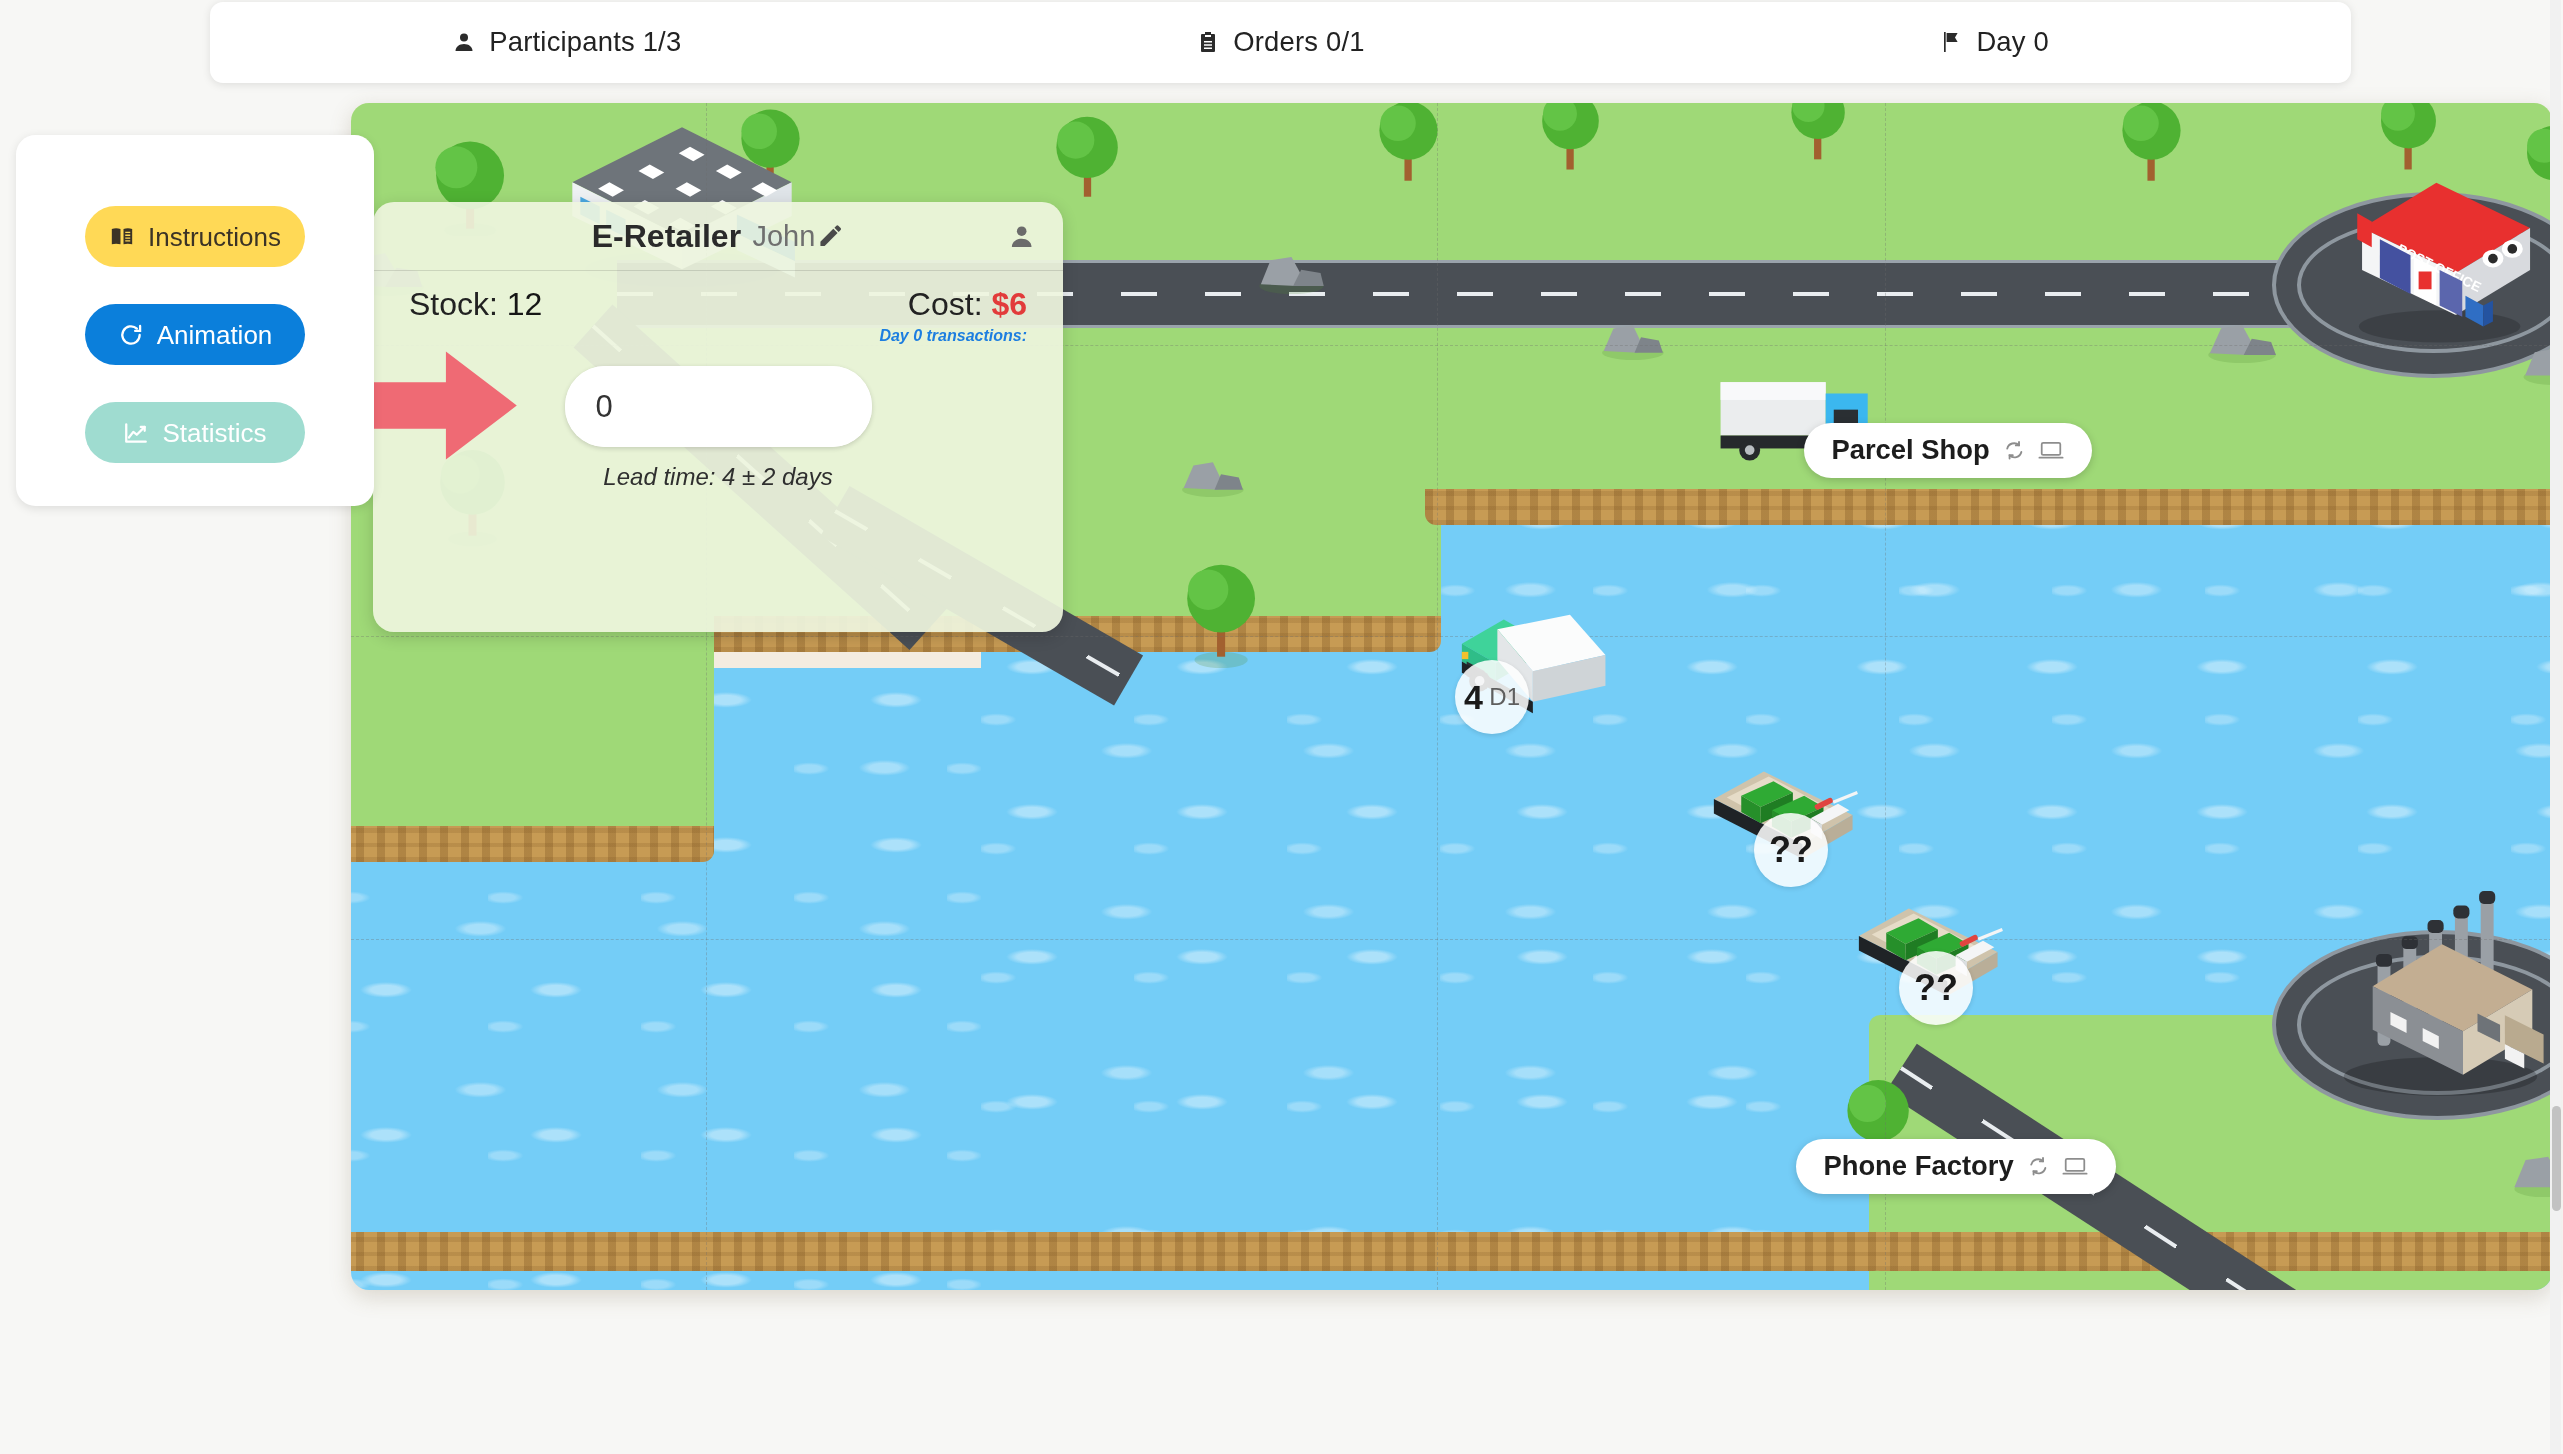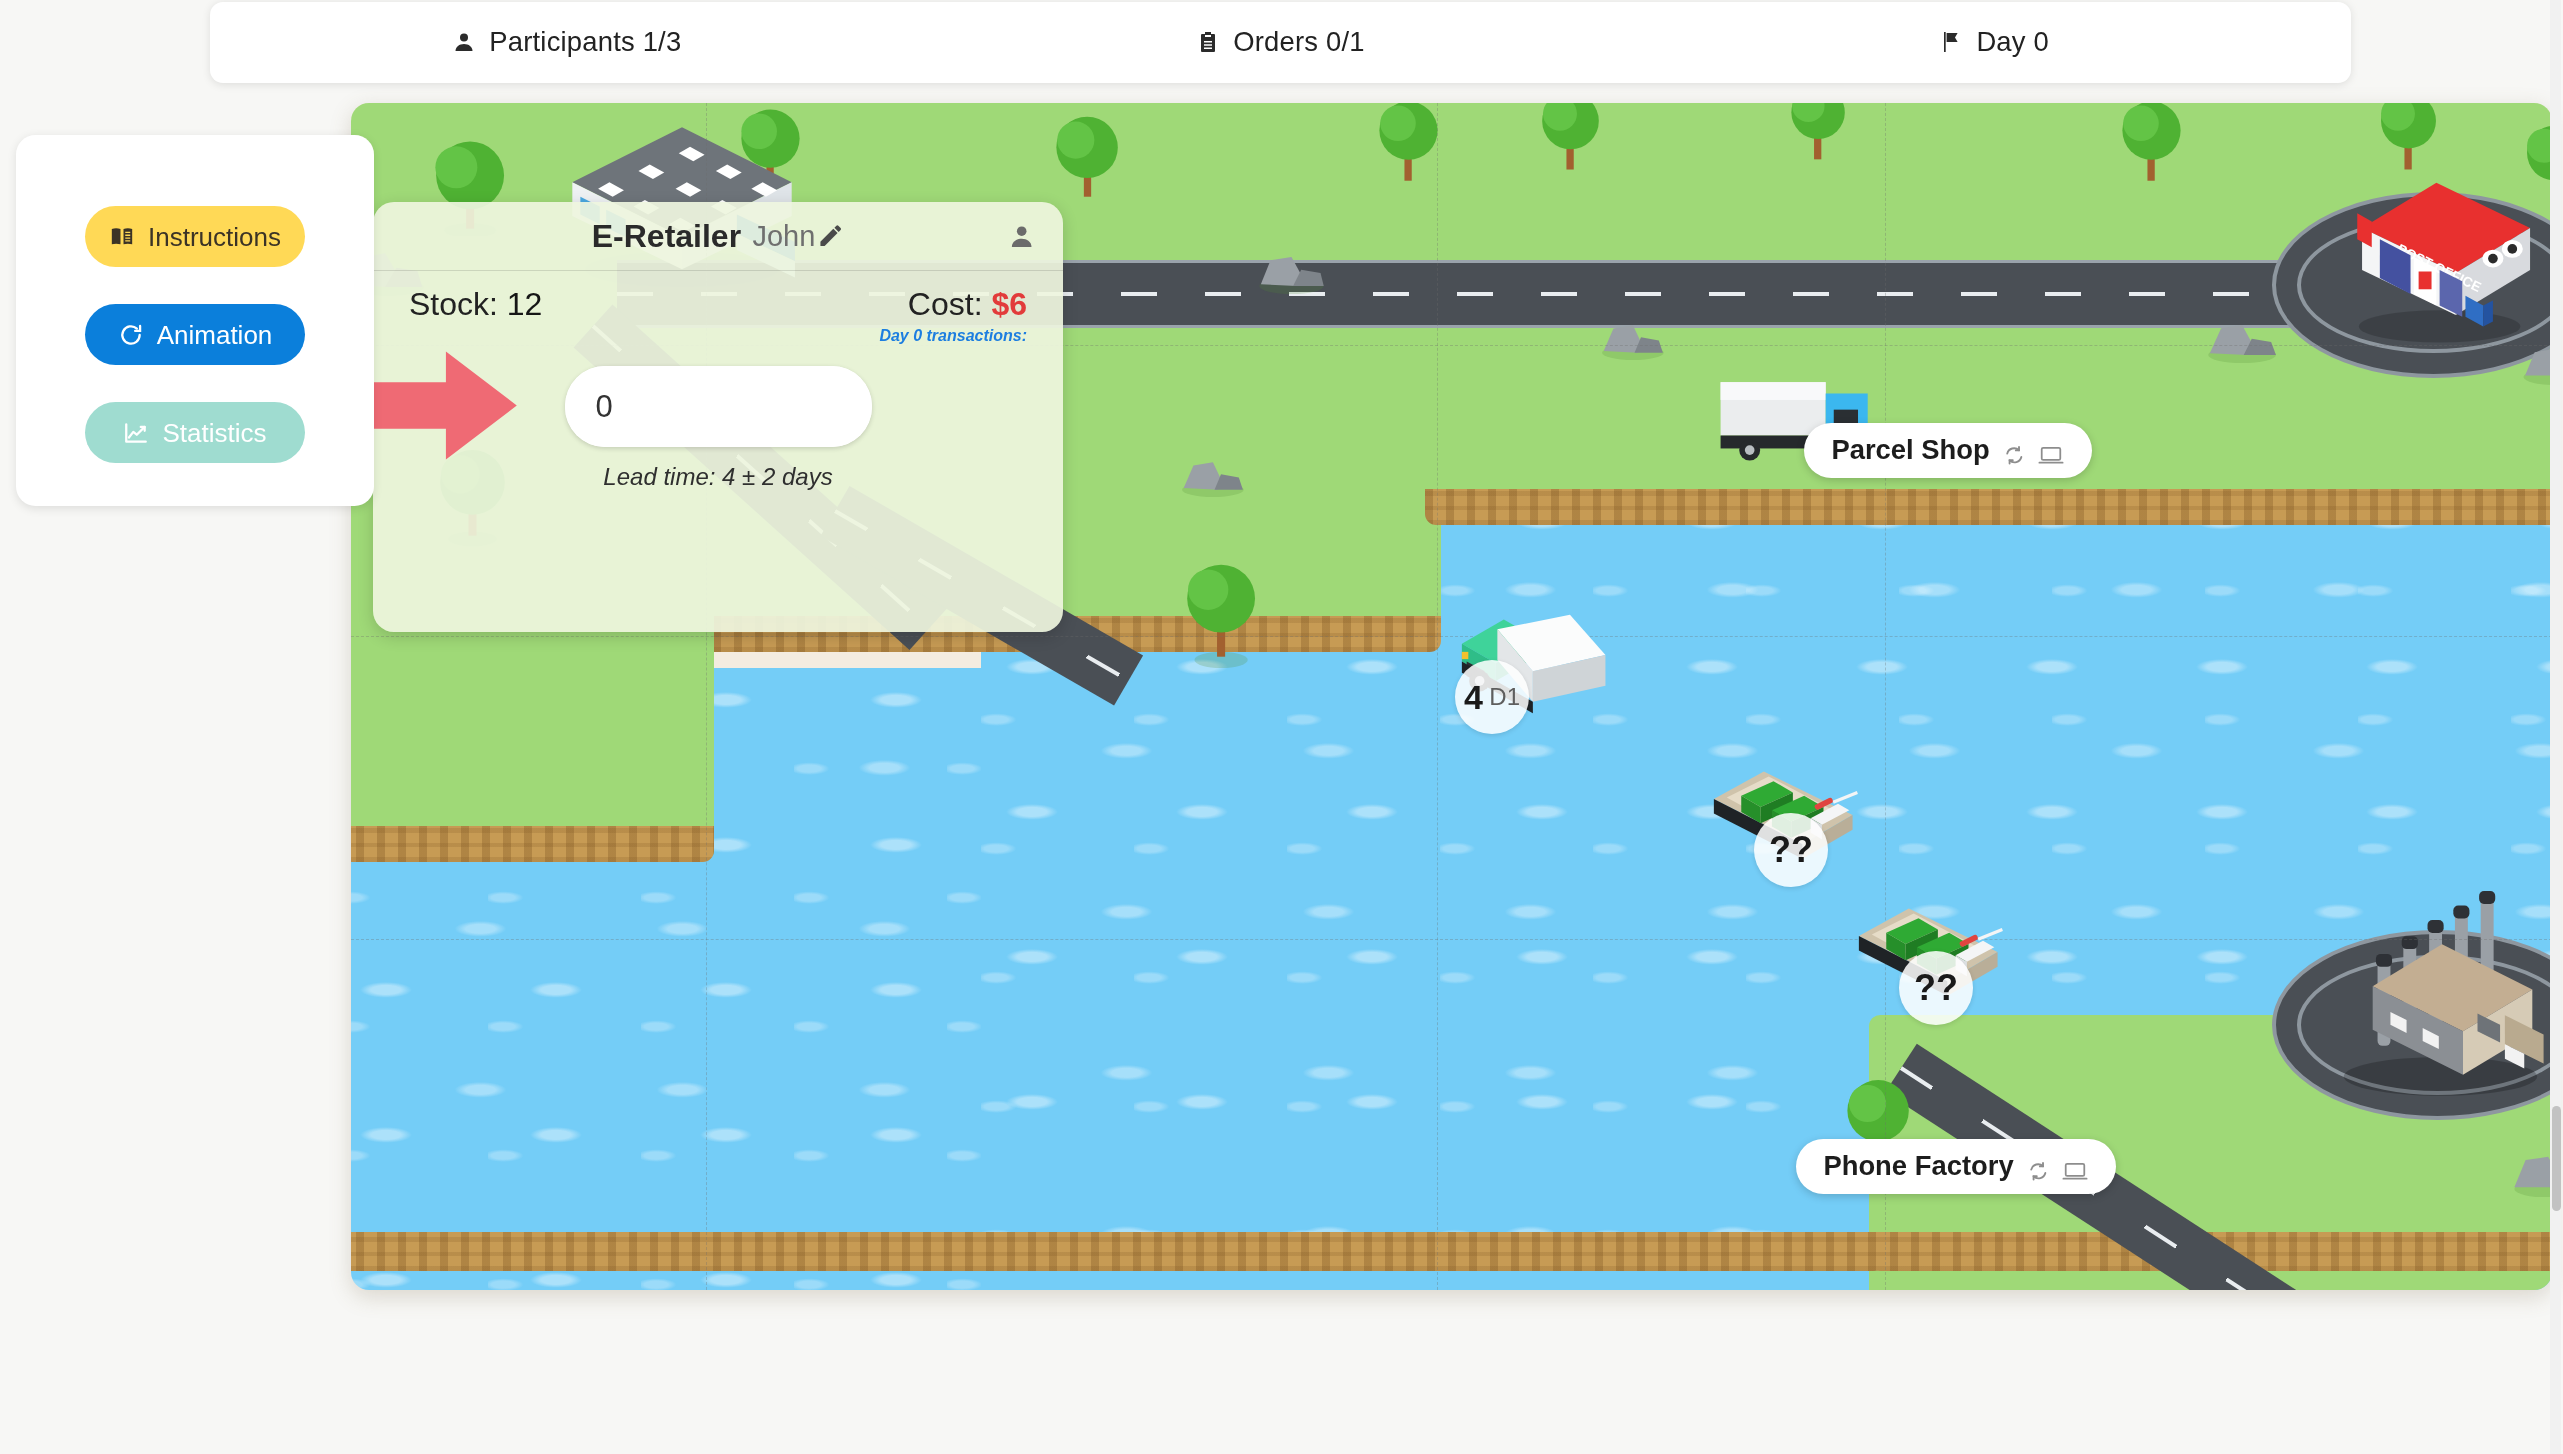--- a/index.html
+++ b/index.html
@@ -161,21 +161,21 @@
 
   
   .building { position:absolute; z-index:18; }
 
   
   .node-label{
     position:absolute; z-index:40;
     background:#ffffff;
     border-radius: 27.4px;
     padding: 11.3px 27.4px;
-    display:flex; align-items:flex-end; gap:13px;
+    display:flex; align-items:center; gap:13px;
     box-shadow: 0 2.4px 8px rgba(0,0,0,0.18);
     font-size: 27.4px; font-weight: bold; color:#1d1d1d;
     white-space: nowrap;
   }
   .node-label .lic { color:#8d8d8d; display:flex; align-items:center; }
 
   
   .veh-badge{
     position:absolute; z-index:34;
     width: 74px; height: 74px; border-radius:50%;

